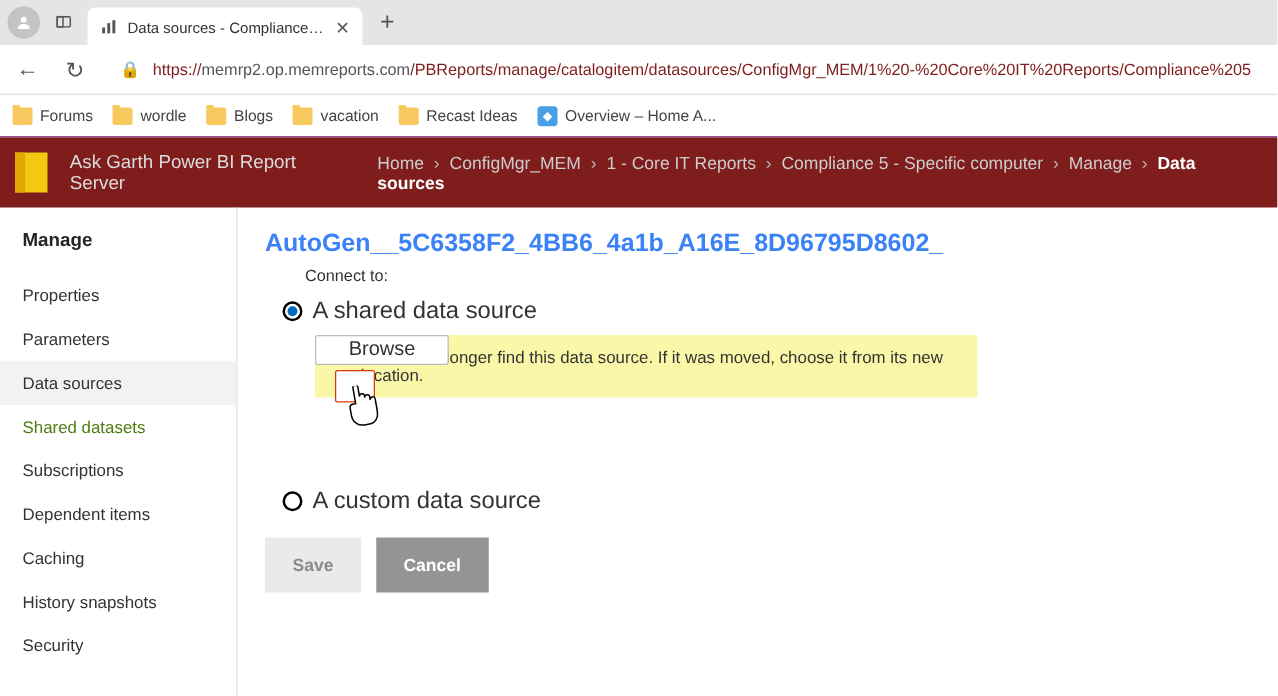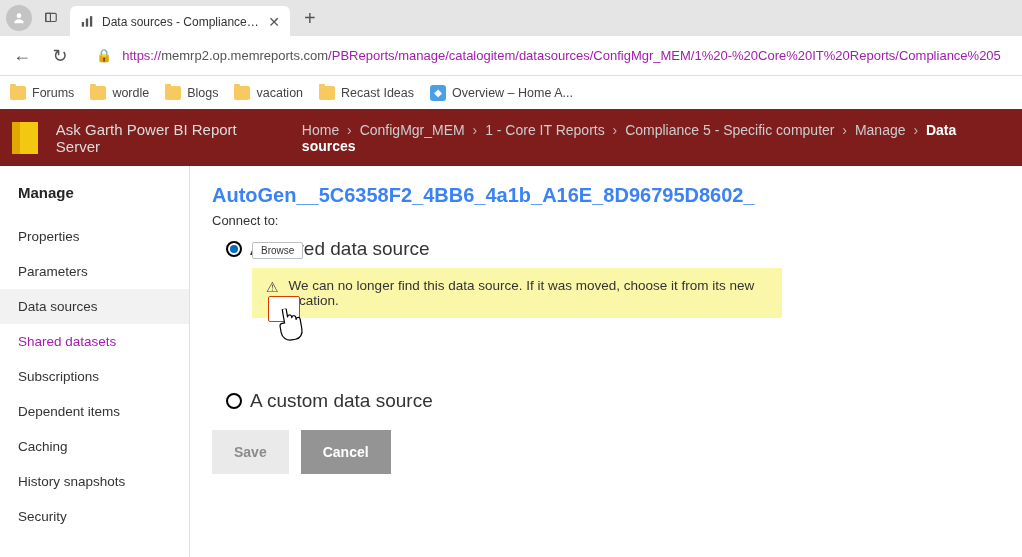--- a/index.html
+++ b/index.html
@@ -13,21 +13,21 @@
   .tab { background: #fff; height: 32px; border-radius: 6px 6px 0 0; display:flex; align-items:center; padding: 0 10px; gap:8px; min-width: 220px; max-width: 220px; position: relative; top: 4px;}
   .tab-title { flex:1; white-space: nowrap; overflow: hidden; text-overflow: ellipsis; font-size: 12px; color:#333; }
   .tab-close { font-size: 14px; color:#555; }
   .new-tab { font-size: 20px; color:#555; padding: 0 8px; }
 
   .addr-row { display:flex; align-items:center; height: 40px; padding: 0 10px; gap: 14px; background:#fff; border-bottom:1px solid #e0e0e0;}
   .addr-back, .addr-refresh { font-size: 18px; color:#555; width:24px; text-align:center;}
   .addr-bar { flex:1; display:flex; align-items:center; height:30px; padding:0 10px; gap:10px; color:#666; font-size:13px; }
   .lock-icon { font-size:13px; color:#777; }
   .url-host { color:#555; }
-  .url-path { color:#a21caf; }
+  .url-path { color:#7f1d1d; }
 
   .bookmarks { display:flex; align-items:center; height:34px; padding:0 10px; gap:16px; background:#fff; border-bottom:1px solid #701a75;}
   .bm { display:flex; align-items:center; gap:6px; font-size:12.5px; color:#444; }
   .bm-folder { width:16px; height:14px; background:#f7c95e; border-radius:2px; position:relative;}
   .bm-folder::before{content:"";position:absolute;top:-2px;left:0;width:6px;height:3px;background:#f7c95e;border-radius:1px 1px 0 0;}
   .bm-app {width:16px;height:16px;border-radius:3px;display:flex;align-items:center;justify-content:center;color:#fff;font-size:10px;}
 
   
   .app-header { height:56px; background:#7f1d1d; display:flex; align-items:center; color:#dcdcdc; padding:0 12px; gap:18px; font-size:14px; }
   .app-logo { width:26px; height:32px; background:#f2c811; position:relative;}
@@ -35,35 +35,35 @@
   .app-title { font-weight:400; font-size:15px;}
   .bc { color:#cccccc; }
   .bc-current { font-weight:600; color:#fff; }
   .bc-sep { color:#bbb; padding:0 4px;}
 
   
   .content { display:flex; height: calc(557px - 36px - 40px - 34px - 46px);}
   .sidebar { width:190px; border-right:1px solid #e0e0e0; padding-top:18px;}
   .sidebar h2 { font-size:15px; font-weight:700; color:#252525; padding:0 18px 18px;}
   .side-item { font-size:13.5px; padding:10px 18px; color:#333; cursor:pointer;}
-  .side-item.muted { color:#a21caf;}
+  .side-item.muted { color:#4d7c0f;}
   .side-item.active { background:#f2f2f2;}
 
   .main { flex:1; padding:18px 22px; overflow:hidden;}
   .ds-title { font-size:20px; font-weight:700; color:#3b82f6; margin-bottom:6px;}
-  .connect-label { font-size:13px; color:#333; margin-bottom:10px;}
+  .connect-label { font-size:13px; color:#333; margin-bottom:10px;margin-left:32px;}
 
   .radio-row { display:flex; align-items:center; gap:8px; margin-left:14px; margin-bottom:8px; font-size:19px;}
   .radio { width:16px; height:16px; border:2px solid #000; border-radius:50%; display:flex; align-items:center; justify-content:center;}
   .radio.selected::after{content:"";width:8px;height:8px;background:#006cbe;border-radius:50%;}
 
   .warning { background:#fbf7a8; padding:10px 14px; margin:4px 0 2px 40px; font-size:13.5px; color:#333; display:flex; align-items:flex-start; gap:10px; max-width:530px; position:relative;}
   .warn-tri { font-size:14px; color:#444; line-height:18px;}
 
-  .tooltip { position:absolute; top:4px; left:40px; background:#fff; border:1px solid #bdbdbd; border-radius:2px; padding:2px 8px; font-size:10px; color:#333;}
+  .tooltip { position:absolute; top:30px; left:40px; background:#fff; border:1px solid #bdbdbd; border-radius:2px; padding:2px 26px; font-size:16px; color:#333;}
 
   .browse-btn { position:absolute; top:58px; left:56px; width:32px; height:26px; border:1px solid #d83b01; background:#fff; border-radius:2px;}
 
   .cursor { position:absolute; top:70px; left:64px; font-size:26px; transform:rotate(-10deg); pointer-events:none;}
 
   .second-radio-row{margin-top:72px;}
 
   .options-wrap{ position:relative; }
 
   .button-row { display:flex; gap:12px; margin-top:18px;}

